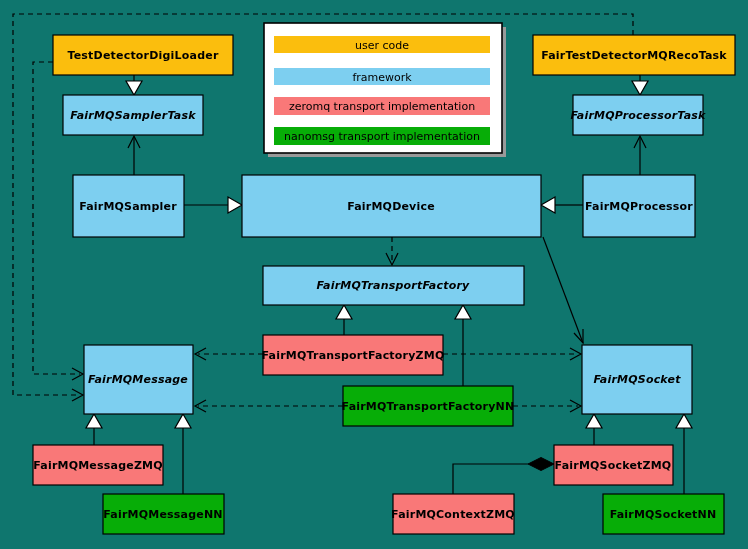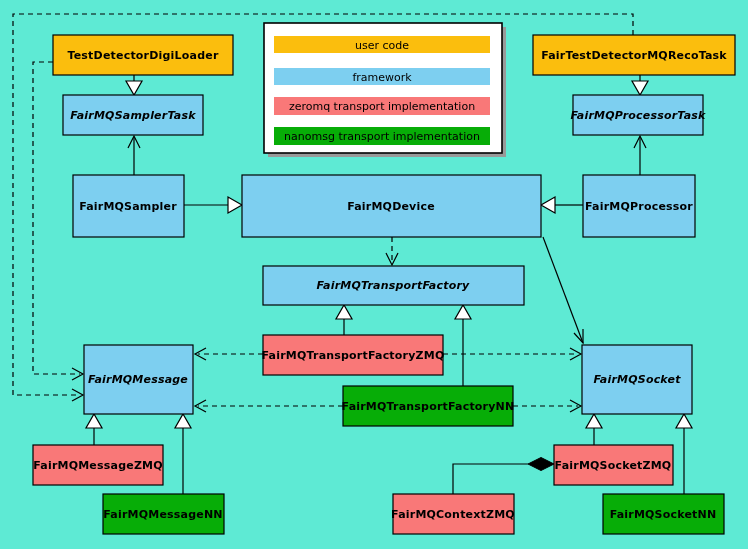--- a/index.html
+++ b/index.html
@@ -1,17 +1,17 @@
 <!DOCTYPE html>
 <html><head>
 <meta charset="utf-8">
 <style>
   html,body{margin:0;padding:0;background:#fff;}
   .canvas{
-    width:748px;height:549px;position:relative;background:#5eead4;
+    width:748px;height:549px;position:relative;background:#0f766e;
     font-family:"DejaVu Sans","Liberation Sans",sans-serif;
   }
   svg{display:block;}
   .edge{stroke:#000;stroke-width:1.2;fill:none;}
   .edge.dashed{stroke-dasharray:5,4;}
   .tri{fill:#fff;stroke:#000;stroke-width:1.2;}
   .vee{fill:none;stroke:#000;stroke-width:1.2;}
   .diamond{fill:#000;stroke:#000;}
   .node rect{stroke:#000;stroke-width:1.2;}
   .f-gold{fill:#FBBE0D;}

